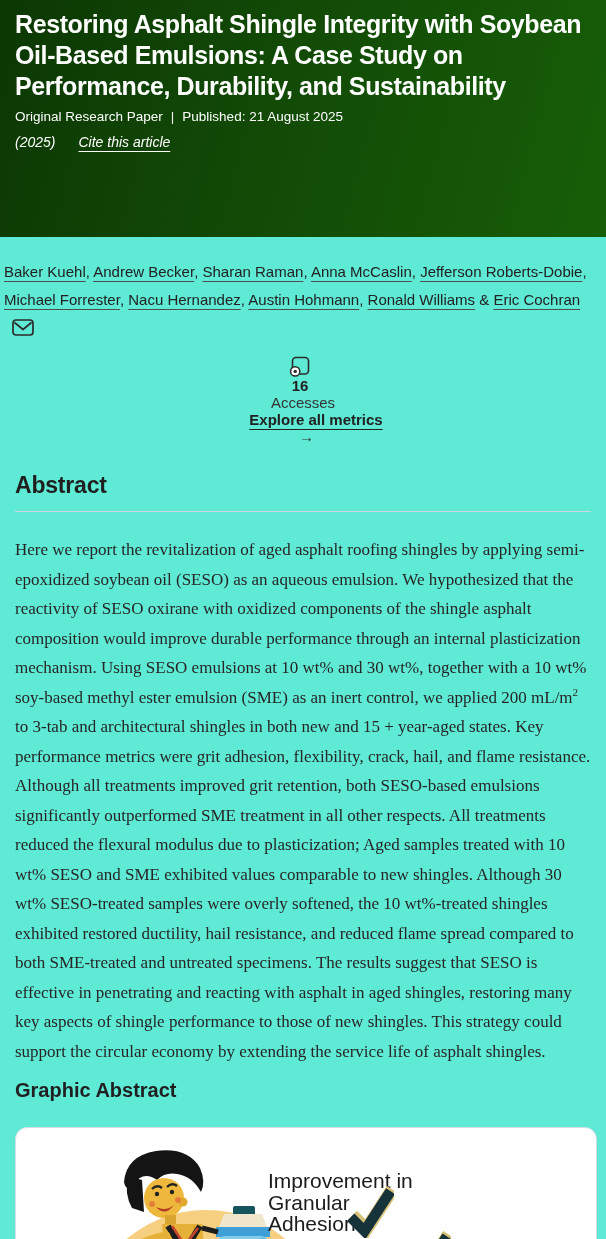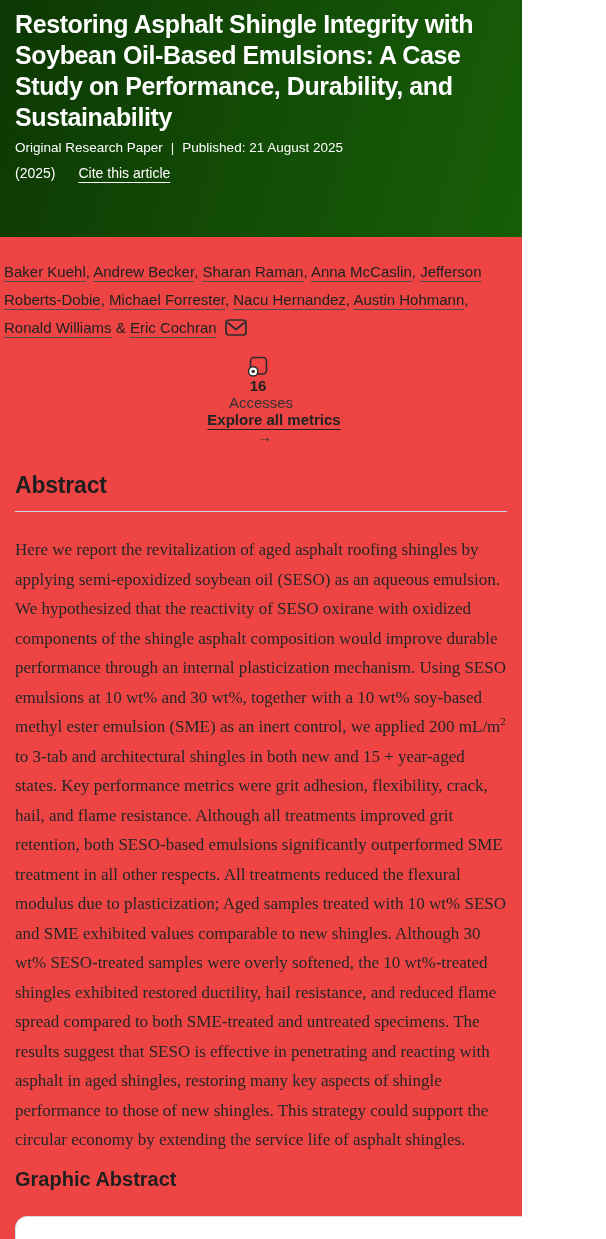--- a/index.html
+++ b/index.html
@@ -1,25 +1,25 @@
 <!DOCTYPE html>
 <html><head>
 <meta charset="utf-8">
 <style>
   html,body{margin:0;padding:0;background:#ffffff;}
   body{width:606px;font-family:"Liberation Sans",sans-serif;-webkit-font-smoothing:antialiased;}
-  .page{position:relative;width:522px;height:1239px;overflow:hidden;background:#ef4444;}
+  .page{position:relative;width:606px;height:1239px;overflow:hidden;background:#5eead4;}
 
   
   .hero{box-sizing:border-box;height:237px;padding:9px 16px 0 15px;
         background:linear-gradient(105deg,#0c3803 0%,#124a06 45%,#175e07 100%);color:#fff;}
   .hero-title{font-size:25px;line-height:31px;font-weight:700;letter-spacing:-0.4px;max-width:568px;}
   .hero-meta{margin-top:7px;font-size:13.5px;display:flex;align-items:baseline;text-align:right;}
   .hero-sep{padding:0 8px;opacity:.95;font-weight:300;}
-  .hero-row2{margin-top:10px;font-size:14px;display:flex;align-items:center;}
+  .hero-row2{margin-top:10px;font-size:14px;display:flex;align-items:center;font-style:italic;}
   .cite-link{margin-left:23px;color:#fff;text-decoration:underline;text-underline-offset:4px;
              text-decoration-thickness:1px;cursor:pointer;}
 
   
   .authors{padding:21px 15px 0 4px;font-size:15px;line-height:28px;color:#222;}
   .authors a{color:#222;text-decoration:underline;text-underline-offset:3.5px;
              text-decoration-thickness:1px;text-decoration-color:#4d4d4d;cursor:pointer;}
   .mail-icon{display:inline-block;vertical-align:-3px;margin-left:8px;cursor:pointer;}
 
   

